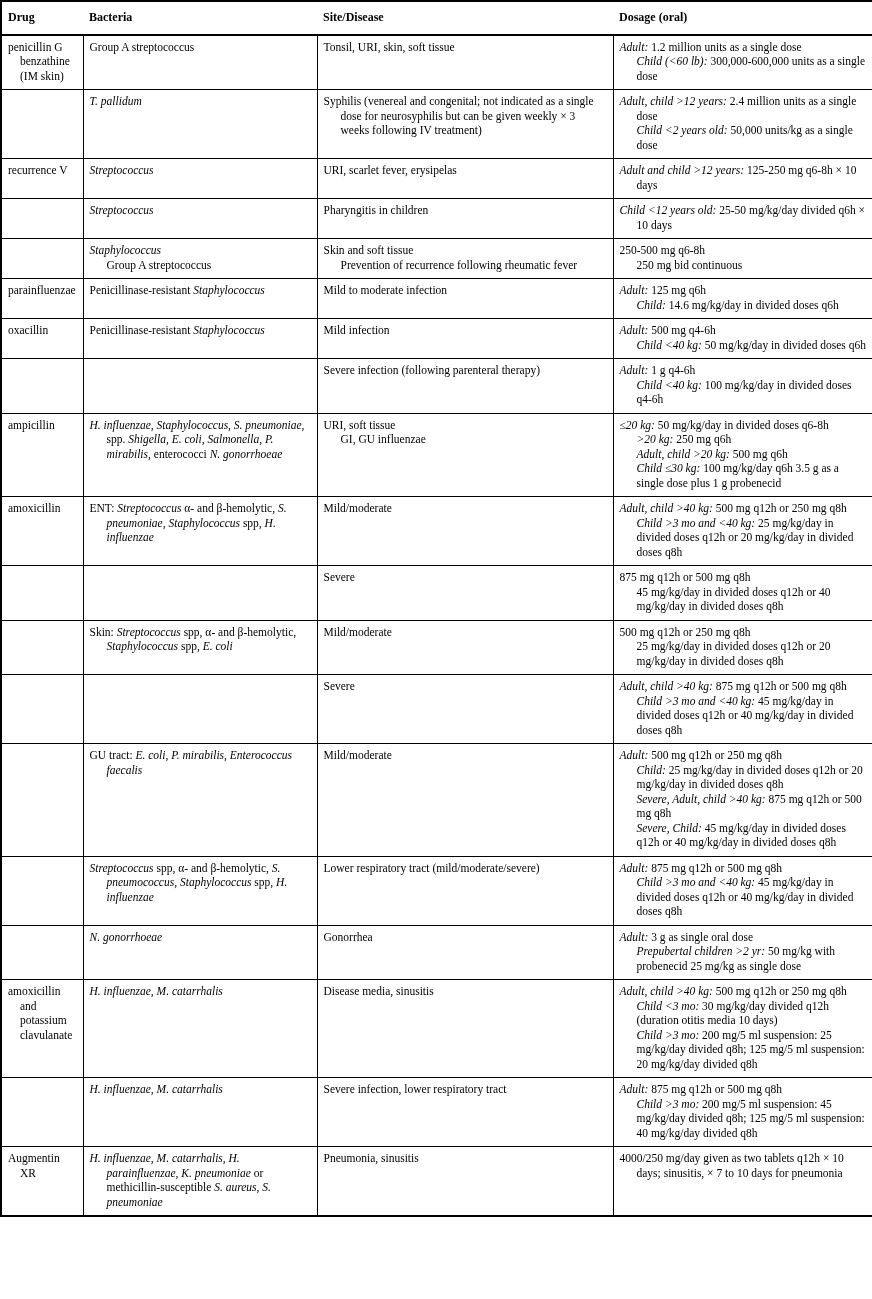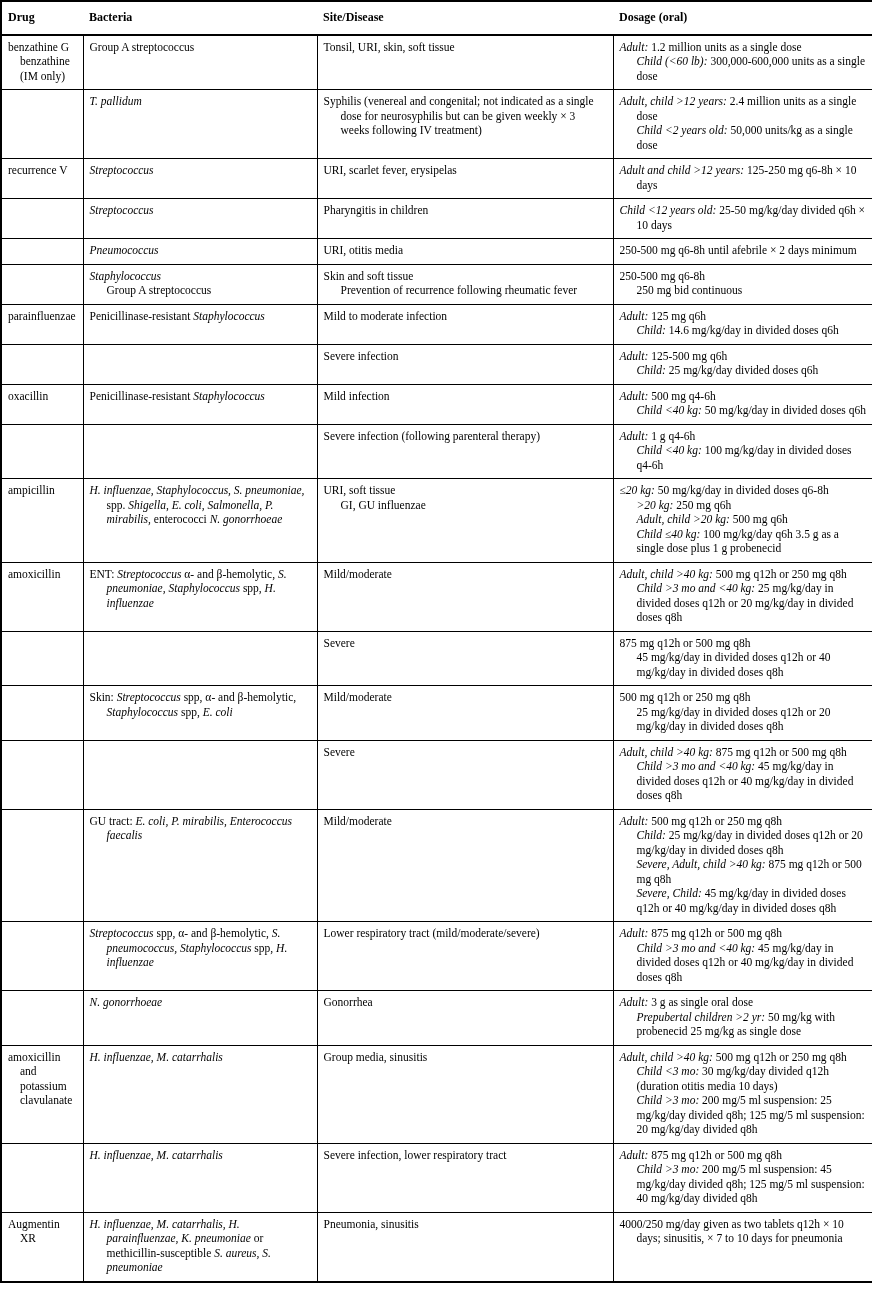--- a/index.html
+++ b/index.html
@@ -55,21 +55,21 @@
       <tr>
         <th>Drug</th>
         <th>Bacteria</th>
         <th>Site/Disease</th>
         <th class="center">Dosage (oral)</th>
       </tr>
     </thead>
     <tbody>
         <tr>
           <td class="col-drug">
-            <div class="para hang"><span>benzathine G benzathine (IM only)</span></div>
+            <div class="para hang"><span>penicillin G benzathine (IM skin)</span></div>
           </td>
           <td class="col-bacteria">
             <div class="para hang"><span>Group A streptococcus</span></div>
           </td>
           <td class="col-site">
             <div class="para hang"><span>Tonsil, URI, skin, soft tissue</span></div>
           </td>
           <td class="col-dosage">
             <div class="para hang"><span class="it">Adult:</span><span> 1.2 million units as a single dose</span></div>
             <div class="para ind"><span class="it">Child (&lt;60 lb):</span><span> 300,000-600,000 units as a single dose</span></div>
@@ -110,32 +110,20 @@
           <td class="col-site">
             <div class="para hang"><span>Pharyngitis in children</span></div>
           </td>
           <td class="col-dosage">
             <div class="para hang"><span class="it">Child &lt;12 years old:</span><span> 25-50 mg/kg/day divided q6h × 10 days</span></div>
           </td>
         </tr>
         <tr>
           <td class="col-drug"></td>
           <td class="col-bacteria">
-            <div class="para hang"><span class="it">Pneumococcus</span></div>
-          </td>
-          <td class="col-site">
-            <div class="para hang"><span>URI, otitis media</span></div>
-          </td>
-          <td class="col-dosage">
-            <div class="para hang"><span>250-500 mg q6-8h until afebrile × 2 days minimum</span></div>
-          </td>
-        </tr>
-        <tr>
-          <td class="col-drug"></td>
-          <td class="col-bacteria">
             <div class="para hang"><span class="it">Staphylococcus</span></div>
             <div class="para ind"><span>Group A streptococcus</span></div>
           </td>
           <td class="col-site">
             <div class="para hang"><span>Skin and soft tissue</span></div>
             <div class="para ind"><span>Prevention of recurrence following rheumatic fever</span></div>
           </td>
           <td class="col-dosage">
             <div class="para hang"><span>250-500 mg q6-8h</span></div>
             <div class="para ind"><span>250 mg bid continuous</span></div>
@@ -147,31 +135,20 @@
           </td>
           <td class="col-bacteria">
             <div class="para hang"><span>Penicillinase-resistant </span><span class="it">Staphylococcus</span></div>
           </td>
           <td class="col-site">
             <div class="para hang"><span>Mild to moderate infection</span></div>
           </td>
           <td class="col-dosage">
             <div class="para hang"><span class="it">Adult:</span><span> 125 mg q6h</span></div>
             <div class="para ind"><span class="it">Child:</span><span> 14.6 mg/kg/day in divided doses q6h</span></div>
-          </td>
-        </tr>
-        <tr>
-          <td class="col-drug"></td>
-          <td class="col-bacteria"></td>
-          <td class="col-site">
-            <div class="para hang"><span>Severe infection</span></div>
-          </td>
-          <td class="col-dosage">
-            <div class="para hang"><span class="it">Adult:</span><span> 125-500 mg q6h</span></div>
-            <div class="para ind"><span class="it">Child:</span><span> 25 mg/kg/day divided doses q6h</span></div>
           </td>
         </tr>
         <tr>
           <td class="col-drug">
             <div class="para hang"><span>oxacillin</span></div>
           </td>
           <td class="col-bacteria">
             <div class="para hang"><span>Penicillinase-resistant </span><span class="it">Staphylococcus</span></div>
           </td>
           <td class="col-site">
@@ -201,21 +178,21 @@
             <div class="para hang"><span class="it">H. influenzae, Staphylococcus, S. pneumoniae,</span><span> spp. </span><span class="it">Shigella, E. coli, Salmonella, P. mirabilis,</span><span> enterococci </span><span class="it">N. gonorrhoeae</span></div>
           </td>
           <td class="col-site">
             <div class="para hang"><span>URI, soft tissue</span></div>
             <div class="para ind"><span>GI, GU influenzae</span></div>
           </td>
           <td class="col-dosage">
             <div class="para hang"><span class="it">≤20 kg:</span><span> 50 mg/kg/day in divided doses q6-8h</span></div>
             <div class="para ind"><span class="it">&gt;20 kg:</span><span> 250 mg q6h</span></div>
             <div class="para ind"><span class="it">Adult, child &gt;20 kg:</span><span> 500 mg q6h</span></div>
-            <div class="para ind"><span class="it">Child ≤40 kg:</span><span> 100 mg/kg/day q6h 3.5 g as a single dose plus 1 g probenecid</span></div>
+            <div class="para ind"><span class="it">Child ≤30 kg:</span><span> 100 mg/kg/day q6h 3.5 g as a single dose plus 1 g probenecid</span></div>
           </td>
         </tr>
         <tr>
           <td class="col-drug">
             <div class="para hang"><span>amoxicillin</span></div>
           </td>
           <td class="col-bacteria">
             <div class="para hang"><span>ENT: </span><span class="it">Streptococcus</span><span> α- and β-hemolytic, </span><span class="it">S. pneumoniae, Staphylococcus</span><span> spp, </span><span class="it">H. influenzae</span></div>
           </td>
           <td class="col-site">
@@ -303,21 +280,21 @@
           </td>
         </tr>
         <tr>
           <td class="col-drug">
             <div class="para hang"><span>amoxicillin and potassium clavulanate</span></div>
           </td>
           <td class="col-bacteria">
             <div class="para hang"><span class="it">H. influenzae, M. catarrhalis</span></div>
           </td>
           <td class="col-site">
-            <div class="para hang"><span>Group media, sinusitis</span></div>
+            <div class="para hang"><span>Disease media, sinusitis</span></div>
           </td>
           <td class="col-dosage">
             <div class="para hang"><span class="it">Adult, child &gt;40 kg:</span><span> 500 mg q12h or 250 mg q8h</span></div>
             <div class="para ind"><span class="it">Child &lt;3 mo:</span><span> 30 mg/kg/day divided q12h (duration otitis media 10 days)</span></div>
             <div class="para ind"><span class="it">Child &gt;3 mo:</span><span> 200 mg/5 ml suspension: 25 mg/kg/day divided q8h; 125 mg/5 ml suspension: 20 mg/kg/day divided q8h</span></div>
           </td>
         </tr>
         <tr>
           <td class="col-drug"></td>
           <td class="col-bacteria">

